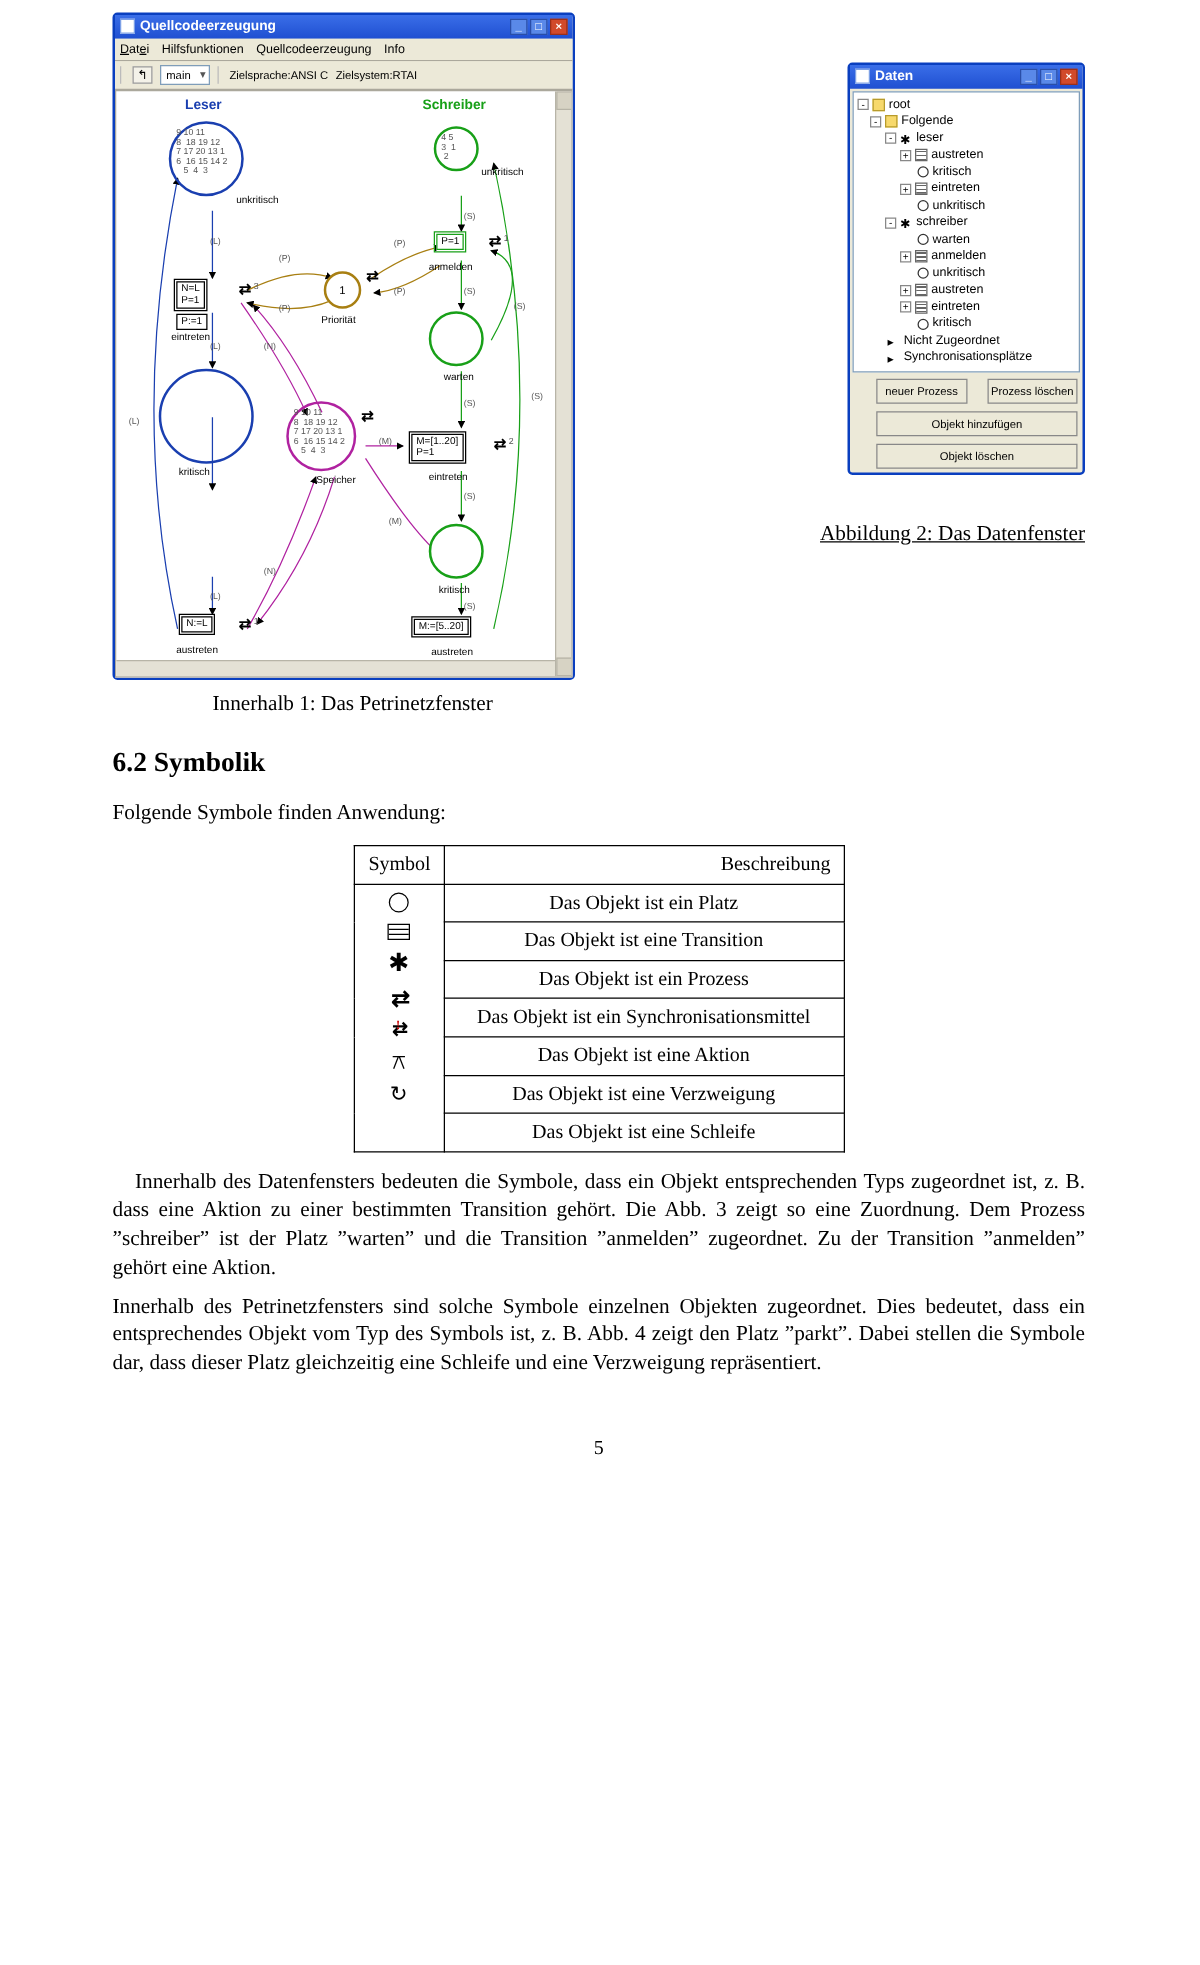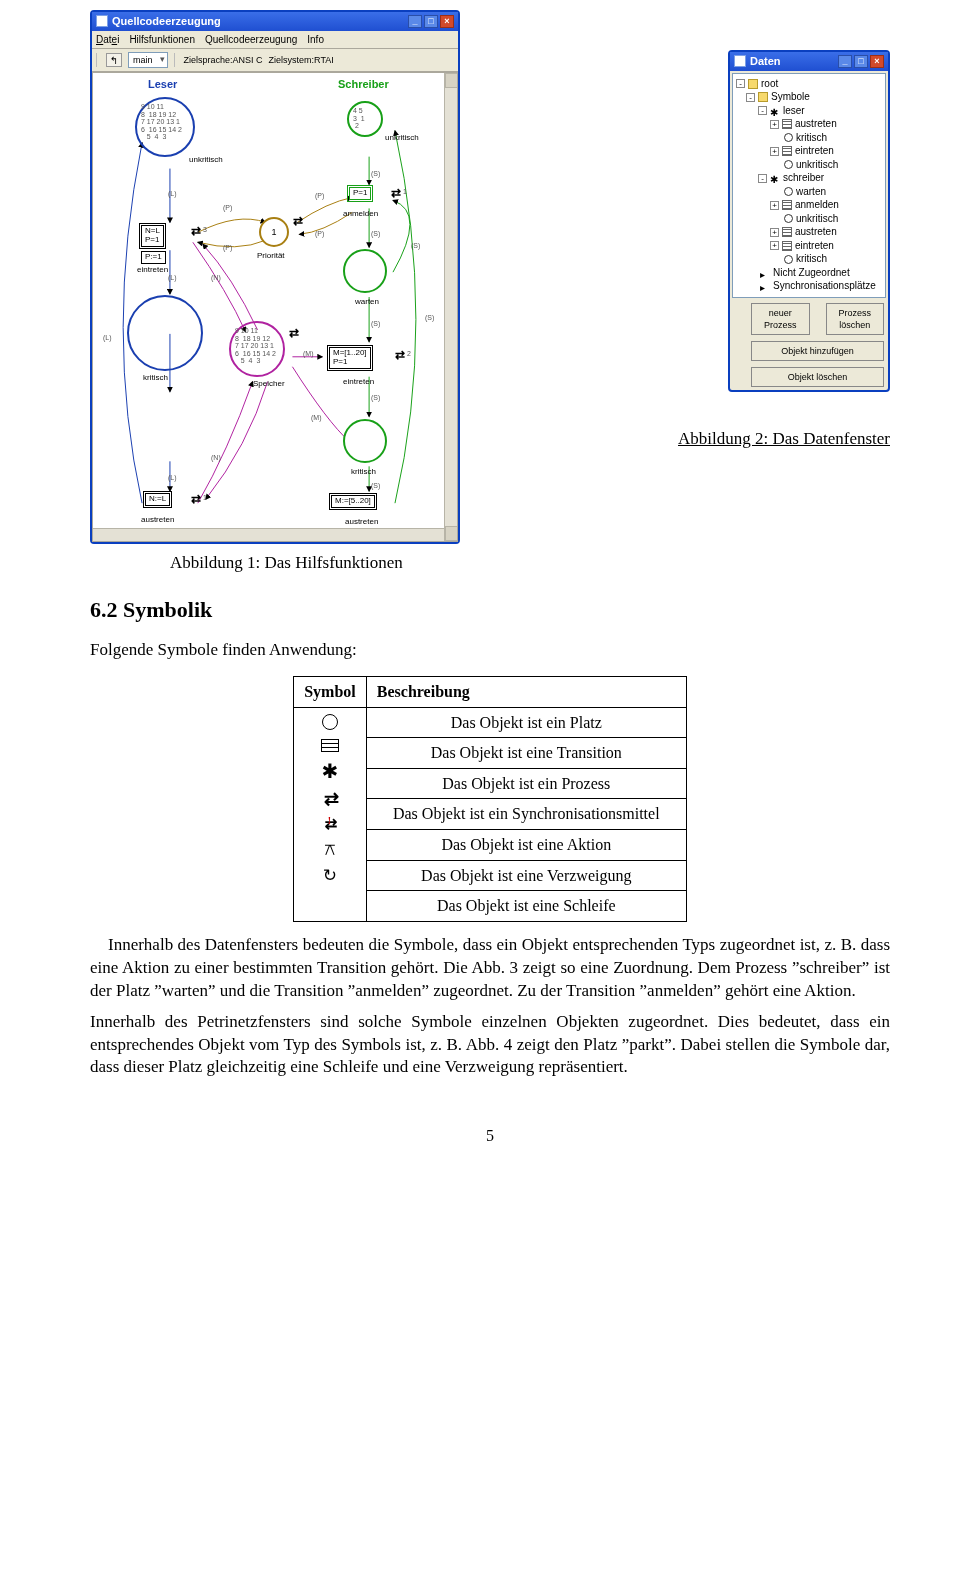--- a/index.html
+++ b/index.html
@@ -5,31 +5,31 @@
   * { box-sizing: border-box; margin: 0; padding: 0; }
   body {
     width: 960px;
     margin: 0 auto;
     background: #fff;
     font-family: "Times New Roman", Times, serif;
     color: #000;
     font-size: 17px;
     line-height: 1.35;
   }
-  .page { padding: 0 70px 60px 90px; }
+  .page { padding: 0 92px 60px 90px; }
   .figures { display: flex; gap: 18px; align-items: flex-start; padding-top: 10px; }
   .fig-left { width: 370px; }
-  .fig-right { width: 162px; }
+  .fig-right { width: 190px; }
   .caption-right { text-align: right; margin: 36px 0 12px 0; font-size: 17px; text-decoration: underline; }
   .caption-left  { margin: 8px 0 20px 80px; font-size: 17px; }
   h2.section { font-size: 22px; font-weight: bold; margin: 18px 0 14px 0; }
   .intro { margin: 0 0 14px 0; }
   .sym-table { margin: 0 auto 12px auto; border: 1px solid #000; border-collapse: collapse; }
   .sym-table td, .sym-table th { border: 1px solid #000; padding: 4px 10px; font-size: 16px; vertical-align: middle; }
-  .sym-table th { font-weight: bold; text-align: left; }
+  .sym-table th { font-weight: normal; text-align: right; }
   .sym-col { width: 72px; text-align: center; }
   .desc-col { width: 320px; text-align: center; }
   .table-caption { text-align: center; margin: 10px 0 22px 0; }
   .body-para { text-align: justify; margin: 0 0 8px 0; }
   .page-num { text-align: center; margin-top: 46px; font-size: 16px; }
 
   
   .win { border: 2px solid #0a3fbf; border-radius: 4px; background:#ece9d8; font-family: Tahoma, Arial, sans-serif; font-size: 9px; color:#000; }
   .titlebar {
     background: linear-gradient(#3a6ee8, #1f4fd1);
@@ -261,21 +261,21 @@
         </div>
         <div class="tree" id="tree">
             <div class="tv-item ind0">
               <span class="tw">-</span>
               <span class="ico ico-folder"></span>
               <span>root</span>
             </div>
             <div class="tv-item ind1">
               <span class="tw">-</span>
               <span class="ico ico-folder"></span>
-              <span>Symbole</span>
+              <span>Folgende</span>
             </div>
             <div class="tv-item ind2">
               <span class="tw">-</span>
               <span class="ico ico-gear"></span>
               <span>leser</span>
             </div>
             <div class="tv-item ind3">
               <span class="tw">+</span>
               <span class="ico ico-mesh"></span>
               <span>austreten</span>
@@ -350,21 +350,21 @@
           </div>
         <div class="btnrow">
             <div class="wbtn">Objekt löschen</div>
           </div>
       </div>
       <div class="caption-right">Abbildung 2: Das Datenfenster</div>
     </div>
 
   </div>
 
-  <div class="caption-left">Abbildung 1: Das Hilfsfunktionen</div>
+  <div class="caption-left">Innerhalb 1: Das Petrinetzfenster</div>
 
   <h2 class="section">6.2  Symbolik</h2>
   <p class="intro">Folgende Symbole finden Anwendung:</p>
 
   <table class="sym-table">
     <tbody>
         <tr>
       <th class="sym-col">Symbol</th>
       <th class="desc-col">Beschreibung</th>
     </tr>

